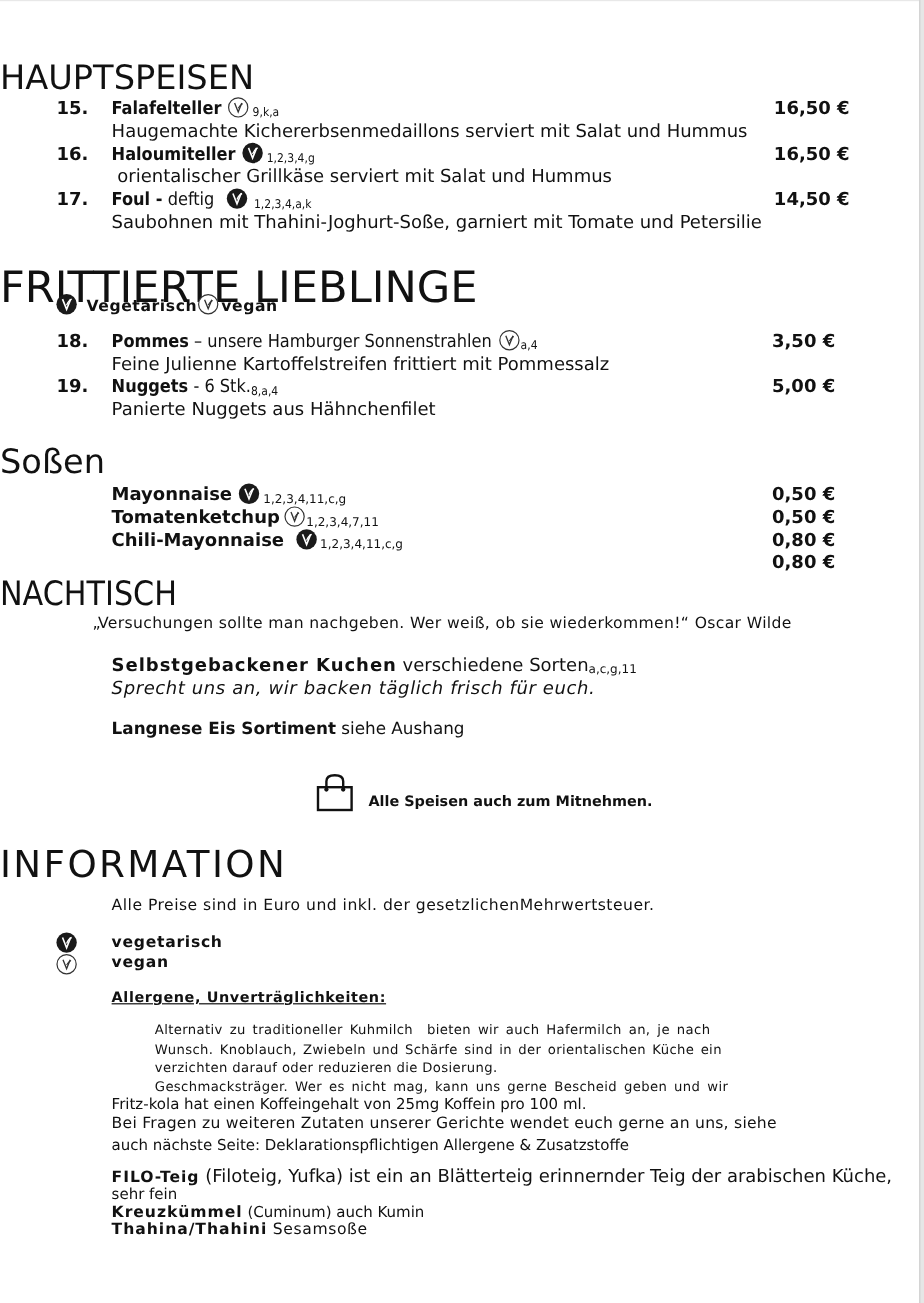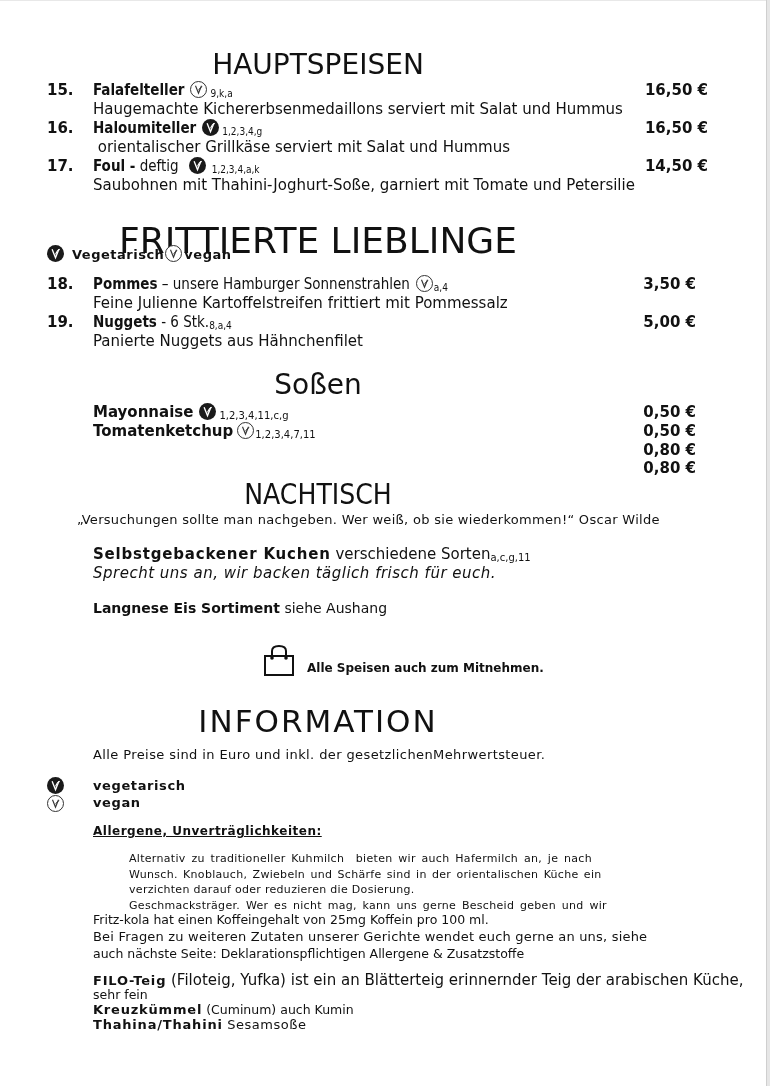--- a/index.html
+++ b/index.html
@@ -2,21 +2,21 @@
 <html><head>
 <meta charset="utf-8">
 <style>
   html, body { margin:0; padding:0; }
   body {
     width:770px; height:1086px; background:#ffffff; position:relative; overflow:hidden;
     font-family:"DejaVu Sans", sans-serif; color:#111;
   }
   .rightbar { position:absolute; left:766px; top:0; width:4px; height:1086px; background:#e6e6e6; border-left:1px solid #cfcfcf; }
   .topline { position:absolute; left:0; top:0; width:766px; height:1px; background:#e8e8e8; }
-  .h1 { position:absolute; left:0; width:636px; text-align:center; font-family:"DejaVu Sans", sans-serif; font-weight:normal; color:#111; }
+  .h1 { position:absolute; left:0; width:636px; text-align:left; font-family:"DejaVu Sans", sans-serif; font-weight:normal; color:#111; }
   .row { position:absolute; left:0; width:770px; height:20px; }
   .num { position:absolute; left:47px; font-weight:bold; font-size:15px; font-family:"DejaVu Sans", sans-serif; }
   .name { position:absolute; left:93px; font-size:15px; white-space:nowrap; font-family:"DejaVu Sans Condensed","DejaVu Sans", sans-serif; }
   .name b { font-weight:bold; }
   .price { position:absolute; right:62px; font-weight:bold; font-size:15px; white-space:nowrap; }
   .desc { position:absolute; left:93px; font-size:15px; white-space:nowrap; font-family:"DejaVu Sans", sans-serif; transform-origin:left; }
   .sub { font-size:10px; vertical-align:-2px; margin-left:3px; }
   .ico { display:inline-block; width:17px; height:17px; border-radius:50%; vertical-align:-3px; margin-left:6px; box-sizing:border-box; position:relative; }
   .ico.veg { background:#1a1a1a; }
   .ico.vegan { border:1.5px solid #333; background:#fff; }
@@ -103,20 +103,24 @@
   <span class="price" style="right:74px;">0,50 €</span>
 </div>
 <div class="row sauce" style="top:422px;">
   <span class="name"><b>Tomatenketchup</b><span class="ico vegan" style="margin-left:4px;"><svg viewBox="0 0 20 20">
           <path d="M6 5 L10 15 L14 5" fill="none" stroke="#333" stroke-width="1.5"></path>
           <path d="M10 11 Q12 7 15 6" fill="none" stroke="#333" stroke-width="1.2"></path>
         </svg></span><span class="sub" style="margin-left:1px;">1,2,3,4,7,11</span></span>
   <span class="price" style="right:74px;">0,50 €</span>
 </div>
 <div class="row sauce" style="top:441px;">
+  <span class="name"><b>Chili-Mayonnaise</b><span class="ico veg" style="margin-left:10px;"><svg viewBox="0 0 20 20">
+          <path d="M6 5 L10 15 L14 5" fill="none" stroke="#fff" stroke-width="1.6"></path>
+          <path d="M10 11 Q12 6 15 5" fill="none" stroke="#fff" stroke-width="1.3"></path>
+        </svg></span><span class="sub">1,2,3,4,11,c,g</span></span>
   <span class="price" style="right:74px;">0,80 €</span>
 </div>
 <div class="row sauce" style="top:459px;">
   <span class="price" style="right:74px;">0,80 €</span>
 </div>
 
 <div class="h1" style="top:478px;font-size:28px;font-family:'DejaVu Sans Condensed','DejaVu Sans',sans-serif;">NACHTISCH</div>
 <div class="small" style="left:77px;top:512px;font-size:13px;letter-spacing:0.3px;">„Versuchungen sollte man nachgeben. Wer weiß, ob sie wiederkommen!“ Oscar Wilde</div>
 
 <div class="small" style="left:93px;top:545px;font-size:15px;"><b style="letter-spacing:0.8px;">Selbstgebackener Kuchen</b><span style="white-space:pre;"> verschiedene Sorten</span><span class="sub" style="margin-left:0;">a,c,g,11</span></div>

